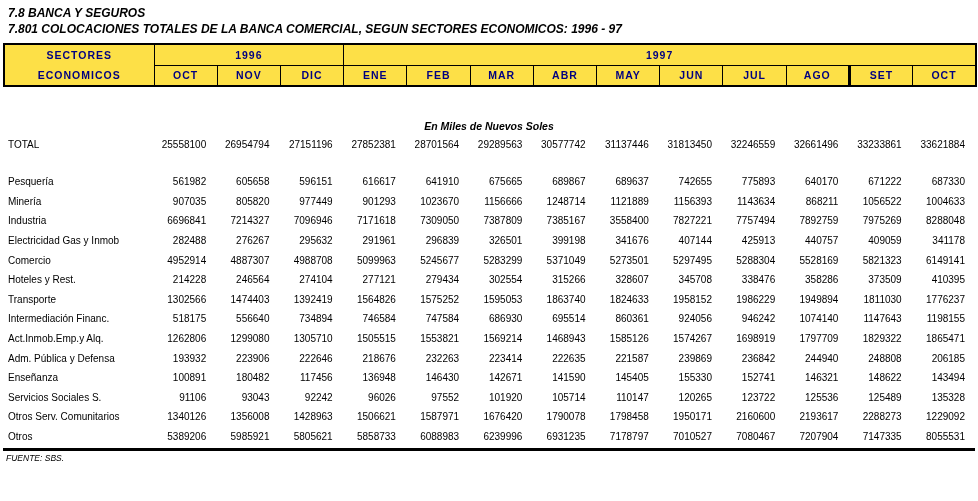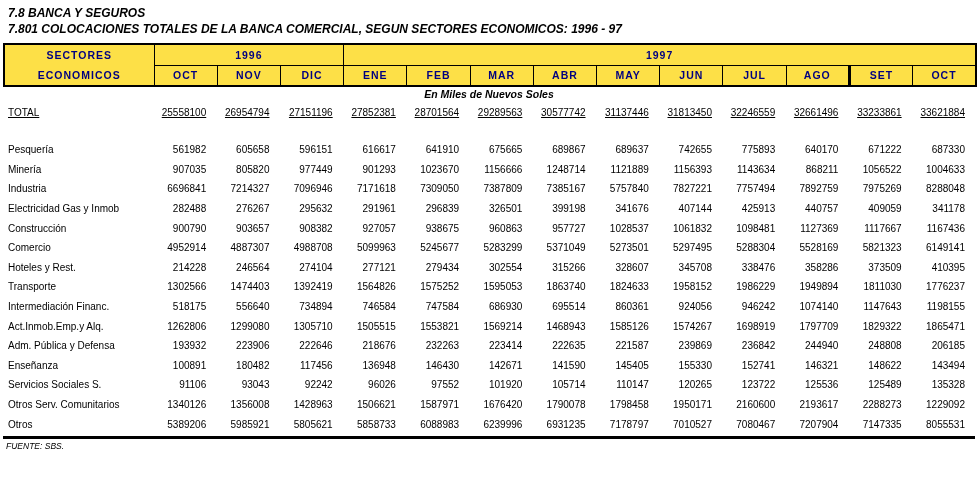--- a/index.html
+++ b/index.html
@@ -38,34 +38,34 @@
   #header-table th.sector-head .line { line-height: 20px; }
   #header-table th.thick-left { border-left: 3px solid #000; margin-left: 45px; }
 
   col.sector-col { width: 150px; }
   col.num-col { width: 63.23px; }
 
   .unit-note {
     text-align: center;
     font-style: italic; font-weight: bold;
     font-size: 10.5px;
-    height: 15px; line-height: 15px;
+    height: 15px; line-height: 15px; margin-top: 32px;
   }
 
   #body-table td {
     padding: 0;
     height: 19.6px;
     font-size: 10px;
     vertical-align: middle;
     overflow: hidden;
     white-space: nowrap;
   }
   #body-table td.label { text-align: left; padding-left: 5px; }
   #body-table td.num { text-align: right; padding-right: 10px; }
-  #body-table tr.total-row td { text-decoration: underline; }
+  #body-table tr.total-row td { }
   #body-table tr.total-row td { height: 21px; }
   #body-table tr.spacer-row td { height: 17px; }
 
   .footer-rule {
     width: 972px; margin: 2px 0 0 3px;
     border-top: 3px solid #000;
   }
   .source-text {
     font-style: italic; font-weight: normal;
     font-size: 8.5px;
@@ -199,21 +199,21 @@
         </tr>
         <tr class="data-row">
           <td class="label">Industria</td>
           <td class="num">6696841</td>
           <td class="num">7214327</td>
           <td class="num">7096946</td>
           <td class="num">7171618</td>
           <td class="num">7309050</td>
           <td class="num">7387809</td>
           <td class="num">7385167</td>
-          <td class="num">5757840</td>
+          <td class="num">3558400</td>
           <td class="num">7827221</td>
           <td class="num">7757494</td>
           <td class="num">7892759</td>
           <td class="num">7975269</td>
           <td class="num">8288048</td>
         </tr>
         <tr class="data-row">
           <td class="label">Electricidad Gas y Inmob</td>
           <td class="num">282488</td>
           <td class="num">276267</td>
@@ -223,36 +223,20 @@
           <td class="num">326501</td>
           <td class="num">399198</td>
           <td class="num">341676</td>
           <td class="num">407144</td>
           <td class="num">425913</td>
           <td class="num">440757</td>
           <td class="num">409059</td>
           <td class="num">341178</td>
         </tr>
         <tr class="data-row">
-          <td class="label">Construcción</td>
-          <td class="num">900790</td>
-          <td class="num">903657</td>
-          <td class="num">908382</td>
-          <td class="num">927057</td>
-          <td class="num">938675</td>
-          <td class="num">960863</td>
-          <td class="num">957727</td>
-          <td class="num">1028537</td>
-          <td class="num">1061832</td>
-          <td class="num">1098481</td>
-          <td class="num">1127369</td>
-          <td class="num">1117667</td>
-          <td class="num">1167436</td>
-        </tr>
-        <tr class="data-row">
           <td class="label">Comercio</td>
           <td class="num">4952914</td>
           <td class="num">4887307</td>
           <td class="num">4988708</td>
           <td class="num">5099963</td>
           <td class="num">5245677</td>
           <td class="num">5283299</td>
           <td class="num">5371049</td>
           <td class="num">5273501</td>
           <td class="num">5297495</td>

